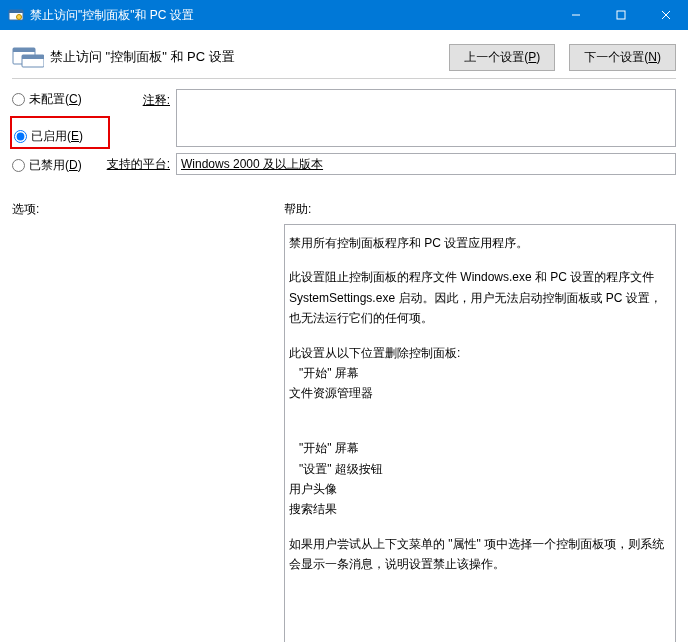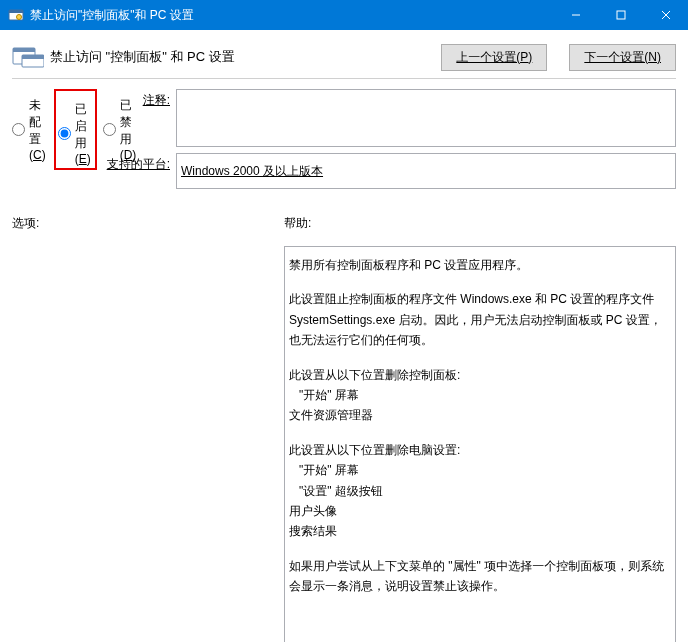--- a/index.html
+++ b/index.html
@@ -7,45 +7,45 @@
   .titlebar { height: 30px; background: #0078d7; color: #fff; display: flex; align-items: center; padding: 0 0 0 8px; }
   .titlebar .ticon { width: 16px; height: 16px; margin-right: 6px; }
   .titlebar .ttext { flex: 1; font-size: 12px; }
   .winbtns { display: flex; height: 100%; }
   .winbtn { width: 45px; height: 100%; display: flex; align-items: center; justify-content: center; color: #fff; font-size: 12px; }
 
   .content { padding: 10px 12px 6px 12px; }
   .hdr { display: flex; align-items: center; height: 34px; }
   .hdr .hicon { width: 32px; height: 22px; margin-right: 6px; }
   .hdr .htext { flex: 1; font-size: 13px; }
-  .hdr .navbtns { display: flex; gap: 22px; text-decoration: underline; }
+  .hdr .navbtns { display: flex; gap: 14px; }
   .btn { background: #e1e1e1; border: 1px solid #adadad; padding: 4px 14px; font-size: 12px; cursor: default; font-family: inherit; }
   .btn u { text-decoration: underline; }
 
   .sep { border-top: 1px solid #d0d0d0; margin: 4px 0 10px 0; }
 
   .row1 { display: flex; }
   .col-left { width: 94px; }
   .col-right { flex: 1; display: flex; flex-direction: column; gap: 6px; }
 
-  .radios { display: flex; flex-direction: row; gap: 10px; padding-top: 2px; }
+  .radios { display: flex; flex-direction: column; gap: 10px; padding-top: 2px; }
   .radio { display: flex; align-items: center; gap: 4px; font-size: 12px; }
   .radio input { margin: 0; }
   .radio-wrap { display: inline-block; }
   .hl-red { border: 2px solid #e60000; padding: 10px 4px 2px 2px; margin: -2px -4px -2px -2px; display: inline-block; }
 
   .labelrow { display: flex; align-items: flex-start; text-decoration: underline; }
   .labelrow .lbl { width: 70px; text-align: right; padding-right: 6px; padding-top: 3px; }
   .comment-box { flex: 1; height: 58px; border: 1px solid #abadb3; padding: 2px 4px; font-family: inherit; font-size: 12px; resize: none; overflow-y: scroll; background: #fff; }
-  .platform-box { flex: 1; height: 36px; border: 1px solid #abadb3; padding: 2px 4px; font-family: inherit; font-size: 12px; overflow-y: scroll; background: #fff; display: flex; align-items: center; }
+  .platform-box { flex: 1; height: 22px; border: 1px solid #abadb3; padding: 2px 4px; font-family: inherit; font-size: 12px; overflow-y: scroll; background: #fff; display: flex; align-items: center; }
 
   .row2 { display: flex; margin-top: 26px; gap: 0; }
   .optcol { width: 272px; }
   .helpcol { flex: 1; }
-  .sectlbl { font-size: 12px; margin-bottom: 14px; }
+  .sectlbl { font-size: 12px; margin-bottom: 6px; }
   .helpbox { border: 1px solid #abadb3; height: 424px; padding: 8px 4px; overflow-y: scroll; font-size: 12px; line-height: 1.7; background: #fff; }
   .helpbox p { margin-bottom: 14px; }
   .helpbox .indent { padding-left: 10px; }
 
   .footer { display: flex; justify-content: flex-end; gap: 10px; padding: 8px 14px 0 0; margin-top: 4px; }
   .footbtn { width: 70px; text-align: center; }
   .hl-red-btn { outline: 2px solid #e60000; outline-offset: 2px; }
   .defbtn { border-color: #0078d7; box-shadow: inset 0 0 0 1px #0078d7; }
 </style>
 </head>
@@ -130,21 +130,21 @@
   <div class="row2">
     <div class="optcol">
       <div class="sectlbl">选项:</div>
     </div>
     <div class="helpcol">
       <div class="sectlbl">帮助:</div>
       <div class="helpbox">
         <p>禁用所有控制面板程序和 PC 设置应用程序。</p>
         <p>此设置阻止控制面板的程序文件 Windows.exe 和 PC 设置的程序文件 SystemSettings.exe 启动。因此，用户无法启动控制面板或 PC 设置，也无法运行它们的任何项。</p>
         <p><span>此设置从以下位置删除控制面板:</span><br><span class="indent">"开始" 屏幕</span><br><span>文件资源管理器</span></p>
-        <p><span>此设置从以下位置删除电脑设置:</span><br><span class="indent">"开始" 屏幕</span><br><span class="indent">"设置" 超级按钮</span><br><span>用户头像</span><br><span>搜索结果</span></p>
+        <p><br><span class="indent">"开始" 屏幕</span><br><span class="indent">"设置" 超级按钮</span><br><span>用户头像</span><br><span>搜索结果</span></p>
         <p>如果用户尝试从上下文菜单的 "属性" 项中选择一个控制面板项，则系统会显示一条消息，说明设置禁止该操作。</p>
       </div>
     </div>
   </div>
 
   <div class="footer">
     <button class="btn footbtn defbtn hl-red-btn">确定</button>
     <button class="btn footbtn">取消</button>
   </div>
 </div>

